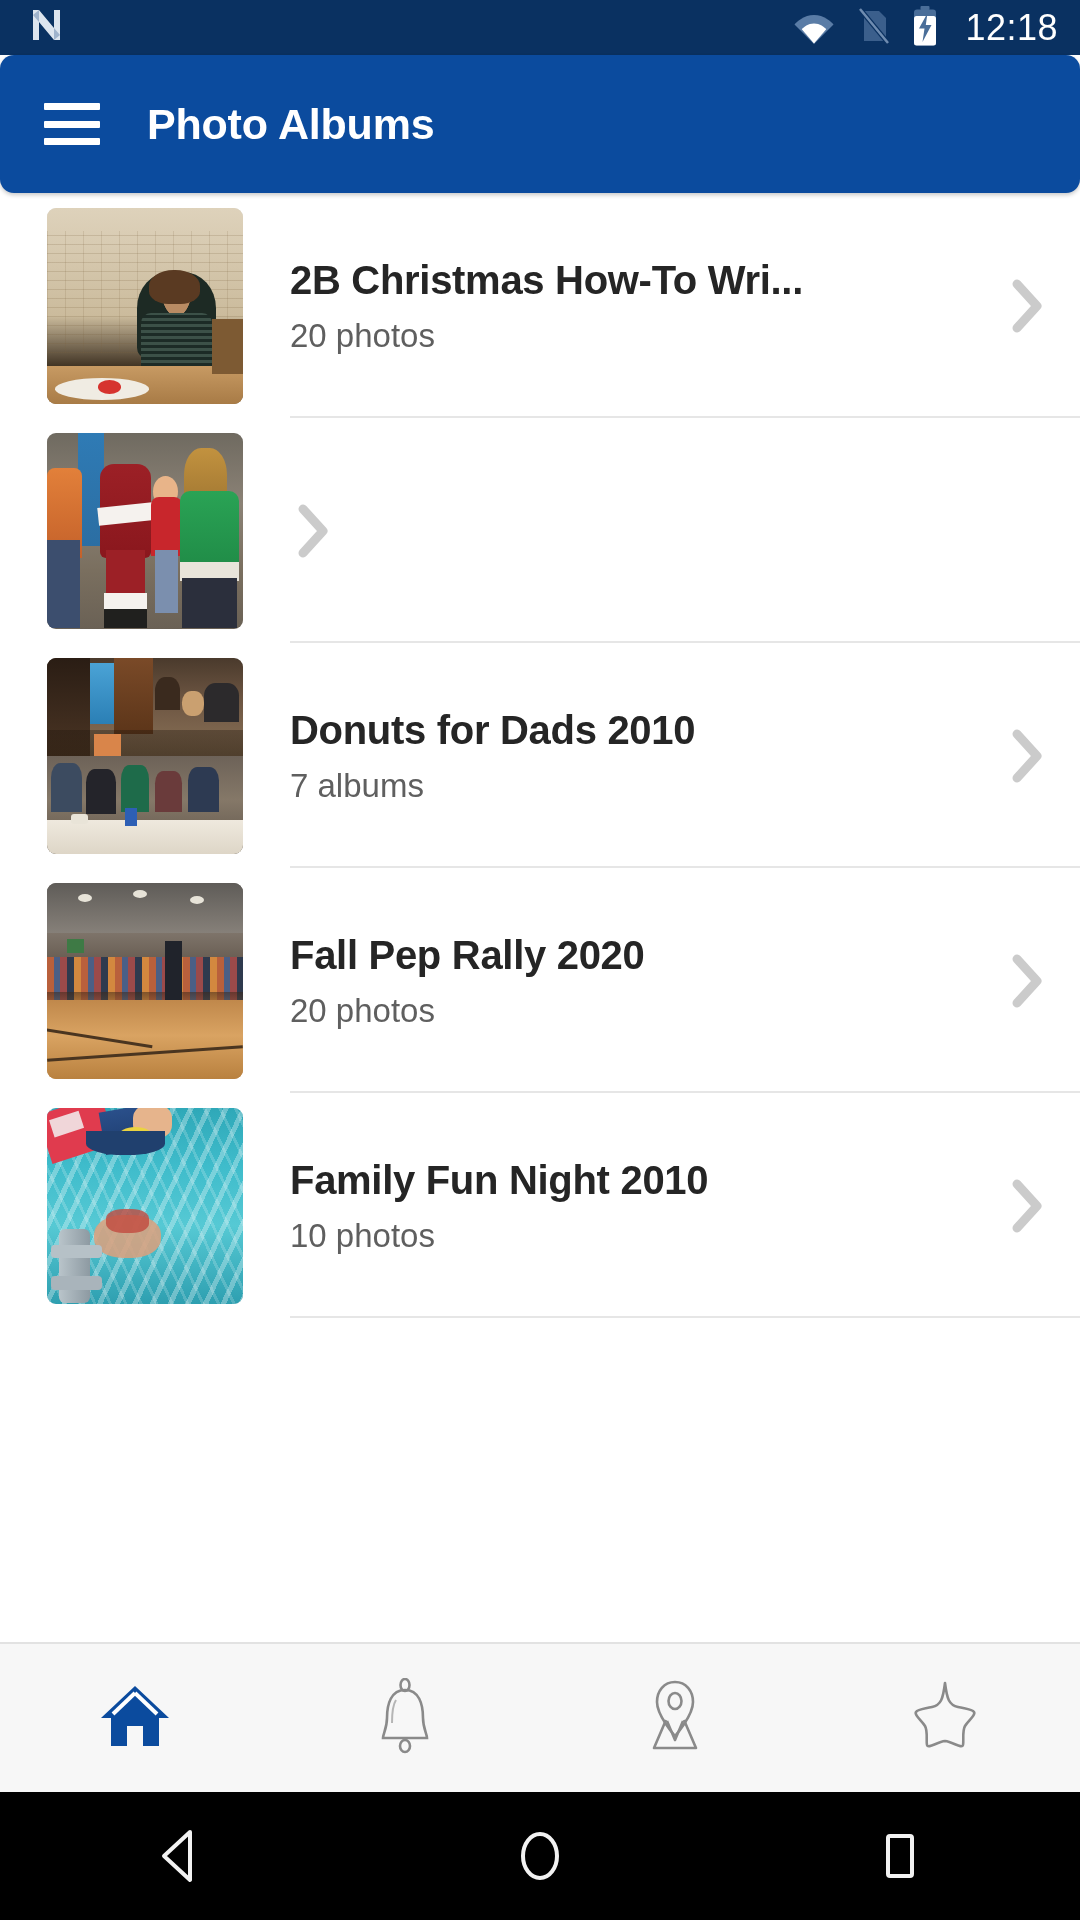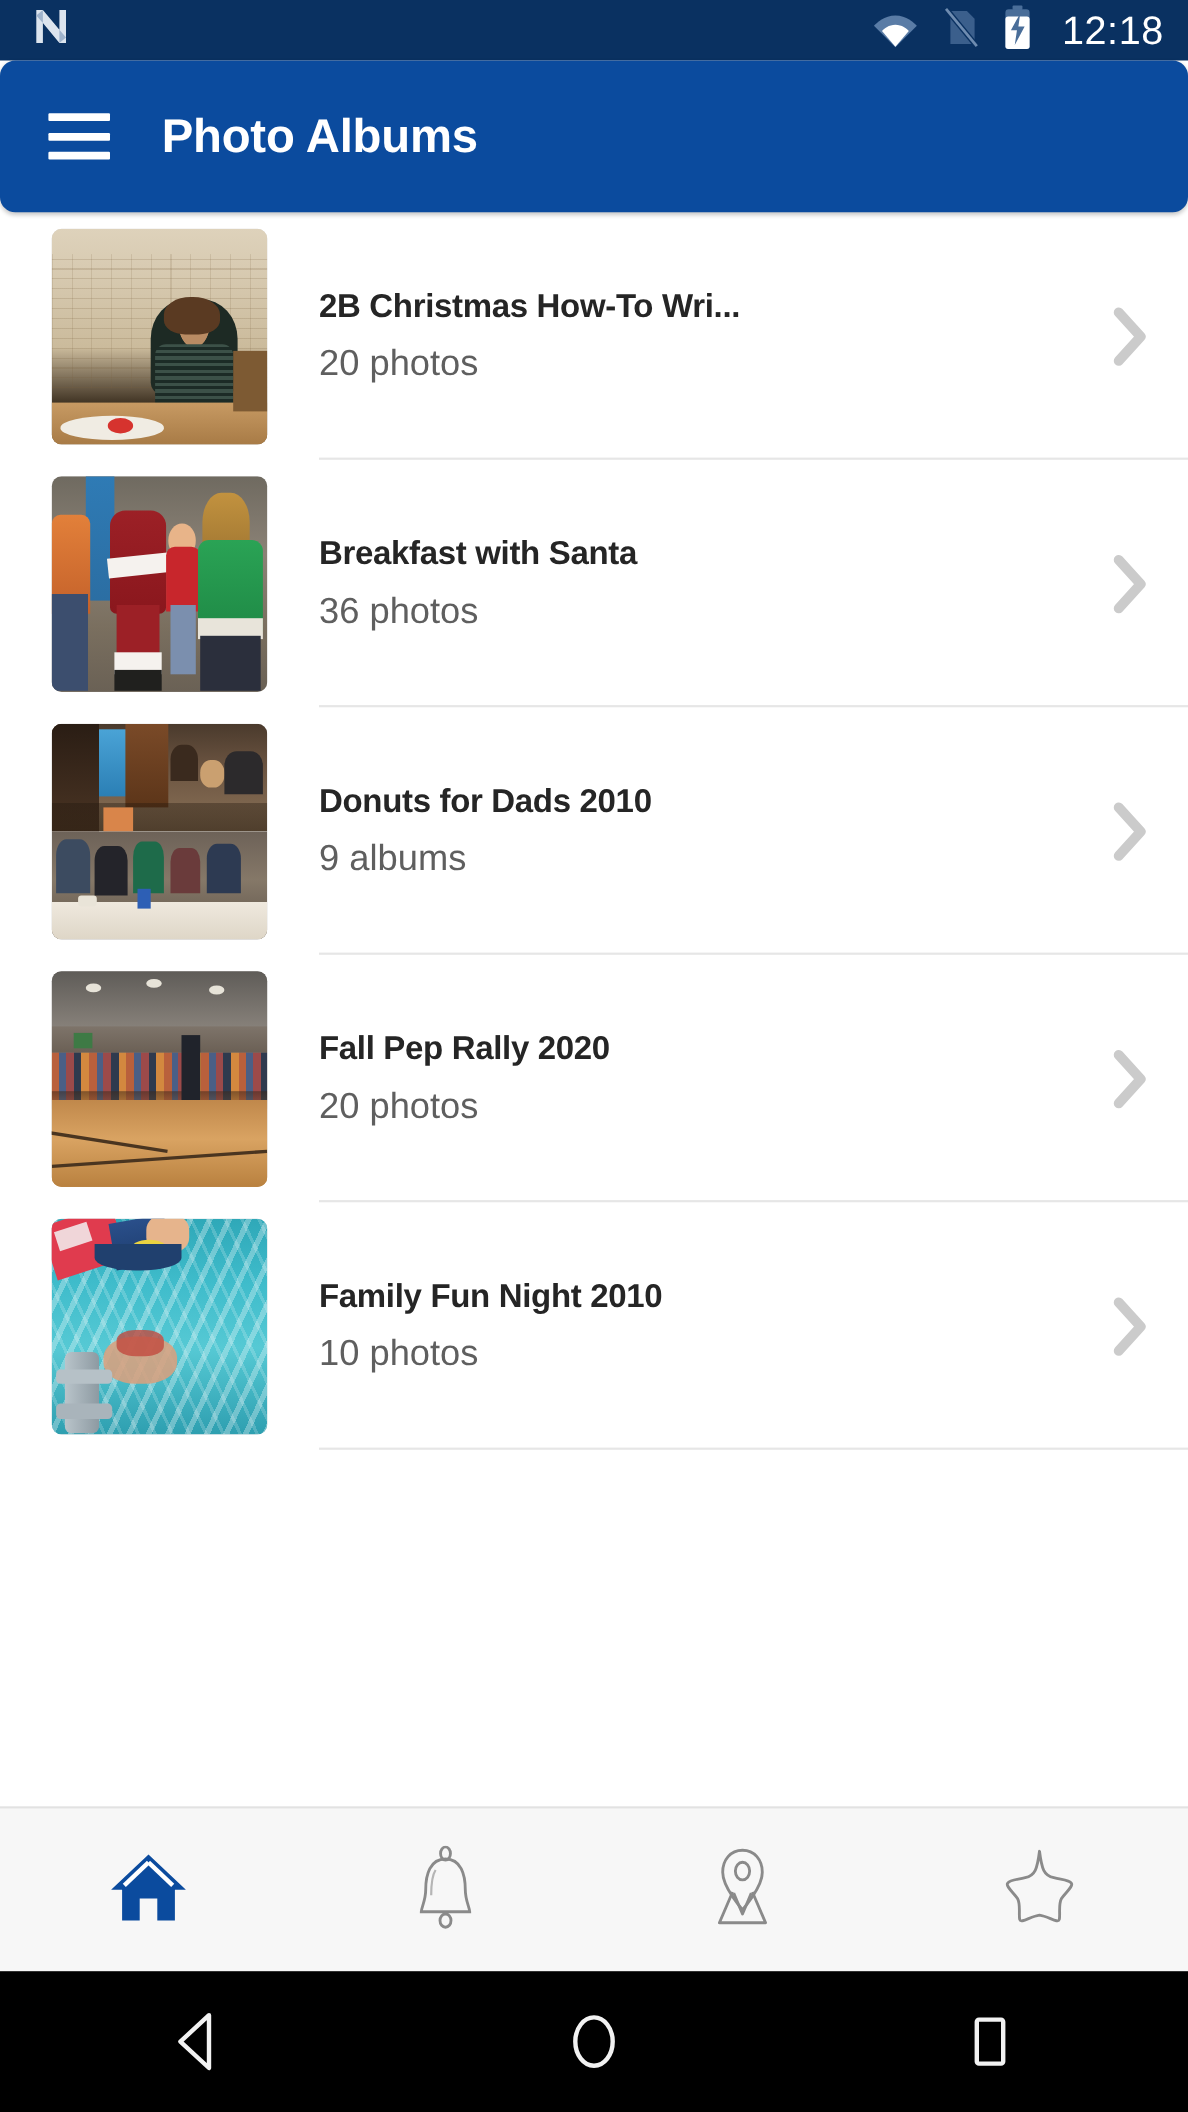--- a/index.html
+++ b/index.html
@@ -50,21 +50,21 @@
   }
   .thumb.split > div { height:50%; width:100%; position:relative; overflow:hidden; }
   .thumb.single > div { height:100%; width:100%; position:relative; overflow:hidden; }
 
   .row-body {
     flex:1 1 auto; display:flex; align-items:center;
     padding-right:30px; position:relative;
   }
   .row-text { flex:1 1 auto; min-width:0; padding-right:24px; }
   .row-title {
-    font-size:30px; font-weight:bold; color:#252525; letter-spacing:-0.3px;
+    font-size:40px; font-weight:bold; color:#252525; letter-spacing:-0.3px;
     white-space:nowrap; overflow:hidden; text-overflow:ellipsis;
     line-height:1.15;
   }
   .row-sub {
     font-size:33px; color:#5f5f5f; margin-top:14px; line-height:1.15;
     white-space:nowrap; overflow:hidden; text-overflow:ellipsis;
   }
   .chevron { flex:0 0 auto; width:46px; display:flex; align-items:center; justify-content:center; }
   .divider {
     position:absolute; left:290px; right:0; bottom:0; height:2px; background:#e6e6e6;
@@ -187,24 +187,20 @@
             <div style="position:absolute;left:53%;top:33%;width:16%;height:30%;background:#c8262c;border-radius:8px 8px 0 0;"></div>
             <div style="position:absolute;left:55%;top:60%;width:12%;height:32%;background:#7b8fae;"></div>
             <div style="position:absolute;left:70%;top:8%;width:22%;height:34%;background:linear-gradient(#c2923f,#9c7330);border-radius:40% 40% 20% 20%;"></div>
             <div style="position:absolute;left:68%;top:30%;width:30%;height:42%;background:linear-gradient(#2aa355,#1f8a46);border-radius:10px 10px 0 0;"></div>
             <div style="position:absolute;left:68%;top:66%;width:30%;height:10%;background:#e8e4da;"></div>
             <div style="position:absolute;left:69%;top:74%;width:28%;height:26%;background:#2b2f3c;"></div>
           </div>
         </div>
       </div>
       <div class="row-body">
-        <div class="row-text">
-          <div class="row-title">Breakfast with Santa</div>
-          <div class="row-sub">36 photos</div>
-        </div>
         <div class="chevron">
           <svg width="40" height="60" viewBox="0 0 40 60">
               <path d="M10 8 L30 30 L10 52" fill="none" stroke="#cbcbcb" stroke-width="9" stroke-linecap="round" stroke-linejoin="round"></path>
             </svg>
         </div>
       </div>
       <div class="divider"></div>
     </div>
 
     <div class="row">
@@ -230,21 +226,21 @@
             <div style="position:absolute;left:72%;top:12%;width:16%;height:46%;background:#2d3a52;border-radius:30% 30% 0 0;"></div>
             <div style="position:absolute;left:0;right:0;bottom:0;height:34%;background:linear-gradient(#efe9de,#ded6c7);"></div>
             <div style="position:absolute;left:40%;bottom:28%;width:6%;height:18%;background:#2d5fb5;"></div>
             <div style="position:absolute;left:12%;bottom:30%;width:9%;height:10%;background:#e9e4d8;border-radius:3px;"></div>
           </div>
         </div>
       </div>
       <div class="row-body">
         <div class="row-text">
           <div class="row-title">Donuts for Dads 2010</div>
-          <div class="row-sub">9 albums</div>
+          <div class="row-sub">7 albums</div>
         </div>
         <div class="chevron">
           <svg width="40" height="60" viewBox="0 0 40 60">
               <path d="M10 8 L30 30 L10 52" fill="none" stroke="#cbcbcb" stroke-width="9" stroke-linecap="round" stroke-linejoin="round"></path>
             </svg>
         </div>
       </div>
       <div class="divider"></div>
     </div>
 

